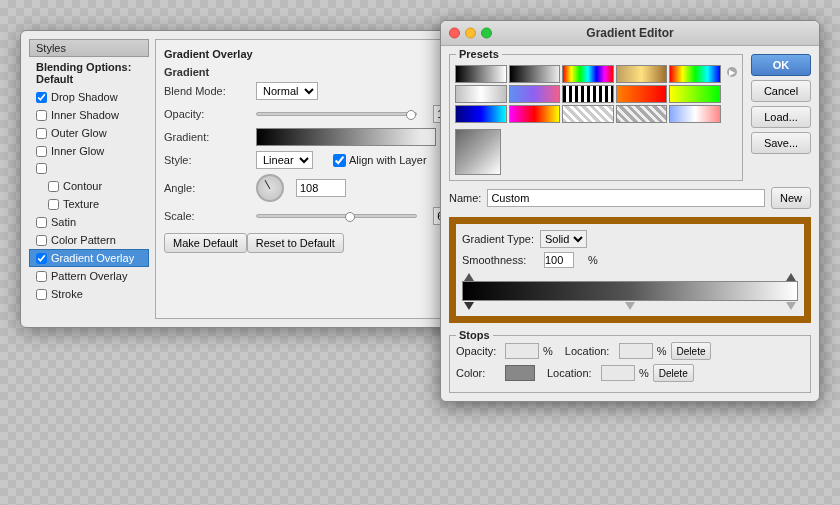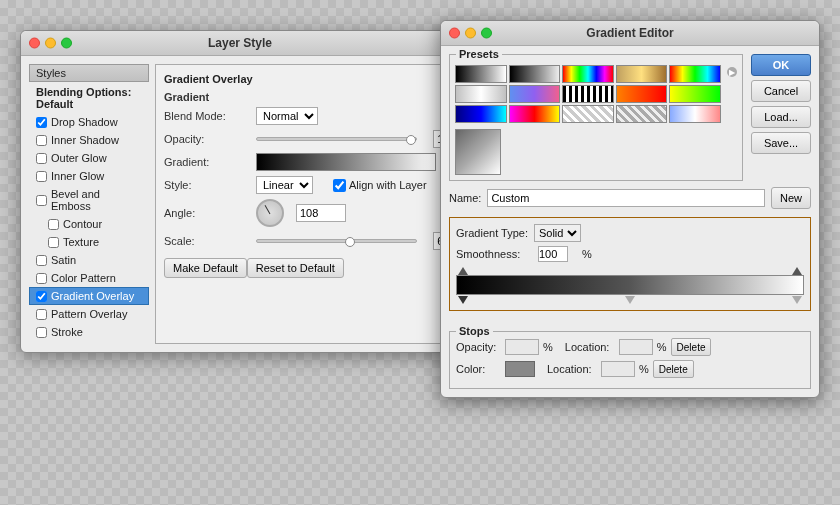--- a/index.html
+++ b/index.html
@@ -316,28 +316,20 @@
       border-radius: 2px;
       background: linear-gradient(to bottom, #f5f5f5, #dcdcdc);
       cursor: pointer;
       padding: 0 5px;
     }
   </style>
 </head>
 <body>
 
 <div class="layer-style-dialog">
-  <div class="dialog-titlebar">
-    <div class="traffic-lights">
-      <div class="traffic-light tl-close"></div>
-      <div class="traffic-light tl-min"></div>
-      <div class="traffic-light tl-max"></div>
-    </div>
-    <span>Layer Style</span>
-  </div>
   <div class="dialog-body">
 
     <div class="styles-sidebar">
       <div class="sidebar-header">Styles</div>
       <div class="sidebar-item sidebar-item-bold">
         <span>Blending Options: Default</span>
       </div>
       <div class="sidebar-item">
         <input type="checkbox" checked="" style="">
         <span>Drop Shadow</span>
@@ -349,21 +341,20 @@
       <div class="sidebar-item">
         <input type="checkbox" style="">
         <span>Outer Glow</span>
       </div>
       <div class="sidebar-item">
         <input type="checkbox" style="">
         <span>Inner Glow</span>
       </div>
       <div class="sidebar-item">
         <input type="checkbox" style="">
-        <span>Bevel and Emboss</span>
       </div>
       <div class="sidebar-item" style="padding-left: 18px;">
         <input type="checkbox" style="">
         <span>Contour</span>
       </div>
       <div class="sidebar-item" style="padding-left: 18px;">
         <input type="checkbox" style="">
         <span>Texture</span>
       </div>
       <div class="sidebar-item">
@@ -511,21 +502,21 @@
         <button class="ge-btn">Save...</button>
       </div>
     </div>
 
     <div class="ge-name-row">
       <span style="font-size:11px;">Name:</span>
       <input class="ge-name-input" type="text" value="Custom" style="">
       <button class="ge-new-btn">New</button>
     </div>
 
-    <div style="border:1px solid #a16207; padding:6px; margin-bottom:20px; position:relative;">
+    <div style="border:7px solid #a16207; padding:6px; margin-bottom:12px; position:relative;">
       <div class="ge-gradient-type-row">
         <span style="font-size:11px;">Gradient Type:</span>
         <select style="height:18px; font-size:11px; border:1px solid #aaa;">
           <option>Solid</option>
         </select>
       </div>
       <div class="form-row">
         <span style="font-size:11px; min-width:70px;">Smoothness:</span>
         <input type="text" value="100" style="width: 30px; height: 16px; font-size: 11px; border: 1px solid rgb(170, 170, 170); background: white;">
         <span style="font-size:11px; margin-left:2px;">%</span>

